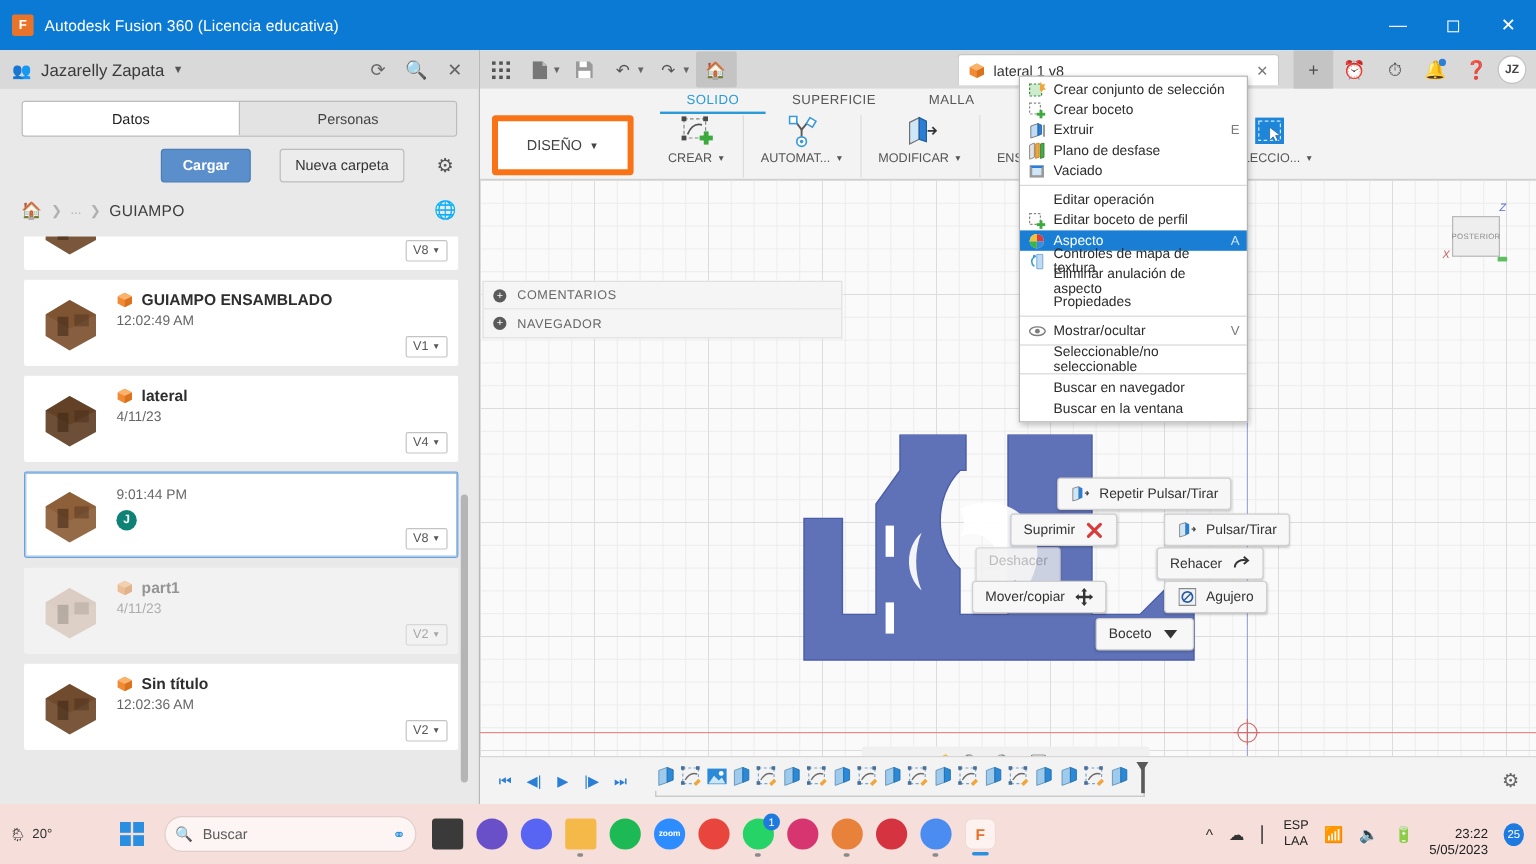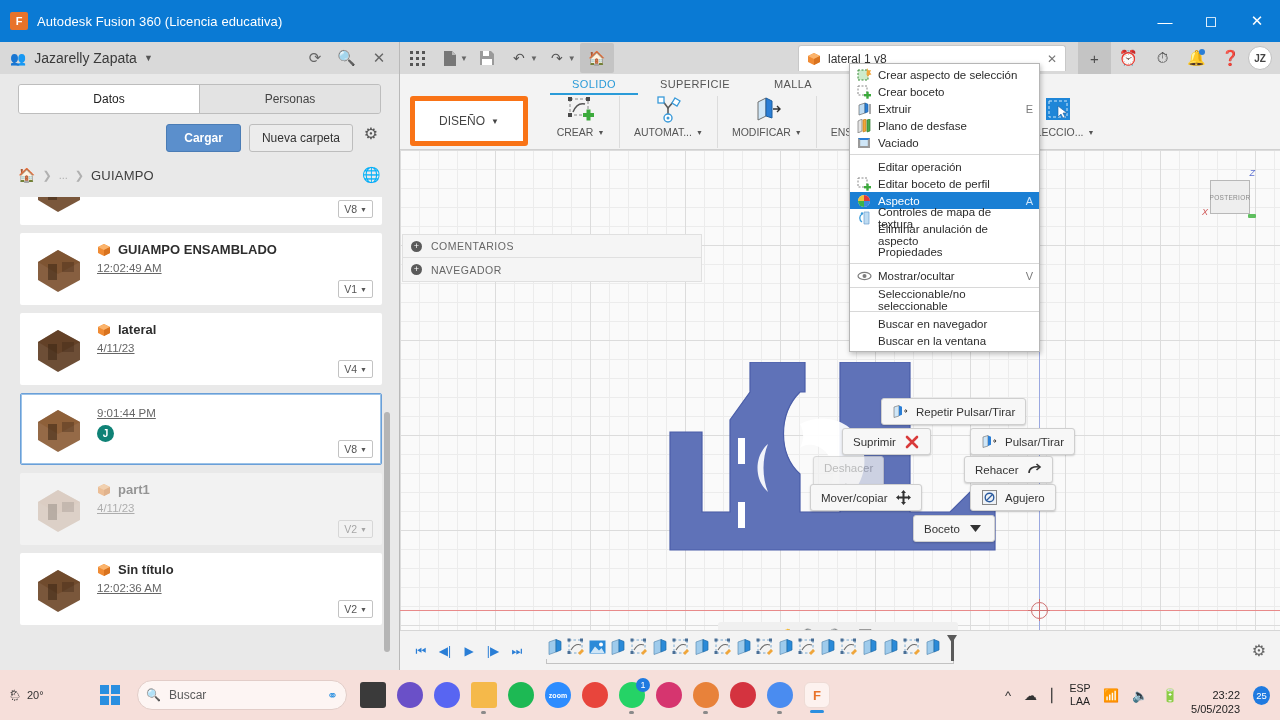--- a/index.html
+++ b/index.html
@@ -36,21 +36,21 @@
   .dp-user{font-size:14px;color:#3a3a3a;}
   .dp-caret{margin-left:7px;font-size:9px;color:#555;}
   .dp-head-actions{margin-left:auto;display:flex;align-items:center;gap:4px;padding-right:6px;}
   .dp-hi{width:28px;height:28px;display:flex;align-items:center;justify-content:center;color:#666;font-size:15px;}
 
   .dp-tabs{margin:10px 18px 0 18px;display:flex;border:1px solid #bdbdbd;border-radius:3px;overflow:hidden;background:#e3e3e3;}
   .dp-tab{flex:1;text-align:center;padding:7px 0;font-size:12px;color:#444;background:#e3e3e3;border-right:1px solid #bdbdbd;}
   .dp-tab:last-child{border-right:none;}
   .dp-tab.active{background:#fff;color:#222;}
 
-  .dp-actions{display:flex;align-items:flex-start;justify-content:flex-end;gap:8px;margin:10px 18px 0 18px;}
+  .dp-actions{display:flex;align-items:center;justify-content:flex-end;gap:24px;margin:10px 18px 0 18px;}
   .btn-primary{background:#5b8fcc;color:#fff;border:1px solid #4a7cb5;border-radius:3px;padding:6px 17px;font-size:12px;font-weight:bold;}
   .btn-default{background:#ececec;color:#333;border:1px solid #bdbdbd;border-radius:3px;padding:6px 12px;font-size:12px;}
   .gear{font-size:16px;color:#555;width:20px;text-align:center;}
 
   .breadcrumb{display:flex;align-items:center;gap:7px;margin:14px 18px 0 18px;font-size:12px;color:#555;}
   .bc-home{font-size:14px;color:#555;}
   .bc-sep{color:#b0b0b0;font-size:11px;}
   .bc-cur{color:#3d3d3d;font-size:13px;letter-spacing:.2px;}
   .bc-globe{margin-left:auto;font-size:15px;color:#555;}
 
@@ -62,21 +62,21 @@
   .fitem{
     background:#fff;border:1px solid transparent;border-radius:2px;height:72px;margin-bottom:8px;
     display:flex;position:relative;padding:5px 8px 5px 6px;
   }
   .fitem.selected{border-color:#6a9fd8;box-shadow:0 0 0 1px #9cc3e8 inset;}
   .fitem.dim{opacity:.45;}
   .fthumb{width:64px;height:62px;flex:0 0 64px;display:flex;align-items:center;justify-content:center;}
   .fmeta{flex:1;padding-left:6px;padding-top:3px;}
   .fname{display:flex;align-items:center;gap:7px;font-size:13px;font-weight:bold;color:#2e2e2e;}
   .cube{width:14px;height:14px;flex:0 0 14px;}
-  .ftime{font-size:11.5px;color:#666;margin-top:5px;text-decoration:underline;}
+  .ftime{font-size:11.5px;color:#666;margin-top:5px;}
   .avatar{
     width:17px;height:17px;border-radius:50%;background:#0f8276;color:#fff;
     font-size:10px;font-weight:bold;display:flex;align-items:center;justify-content:center;margin-top:6px;
   }
   .vbadge{
     position:absolute;right:8px;bottom:6px;border:1px solid #c3c3c3;border-radius:2px;
     background:#fff;font-size:10.5px;color:#555;padding:2px 5px;display:flex;align-items:center;gap:3px;
   }
   .vbadge .vc{font-size:7px;}
   .fl-scroll{position:absolute;right:2px;top:215px;width:6px;height:240px;background:#b5b5b5;border-radius:3px;}
@@ -800,21 +800,21 @@
 </div>
 
 <div class="ctxmenu" id="context-menu">
     <div class="ci">
       <span class="ciicon">
         <svg width="15" height="14" viewBox="0 0 15 14">
           <rect x="1" y="2" width="10" height="10" fill="#cdeccd" stroke="#3a8a3a" stroke-dasharray="2 1.5"></rect>
           <path d="M10 0 l1.5 2.5 2.5-.5-1 2.5 1.5 2-2.5.5-1 2-1.5-2.5z" fill="#f0a63a"></path>
         </svg>
       </span>
-      <span class="cilabel">Crear aspecto de selección</span>
+      <span class="cilabel">Crear conjunto de selección</span>
       <span class="cikey"></span>
     </div>
     <div class="ci">
       <span class="ciicon">
         <svg width="15" height="14" viewBox="0 0 15 14">
           <rect x="1" y="1" width="9" height="9" fill="none" stroke="#888" stroke-dasharray="2 1.5"></rect>
           <g fill="#3caa3c">
             <rect x="7" y="9" width="7" height="2.4"></rect>
             <rect x="9.3" y="6.7" width="2.4" height="7"></rect>
           </g>

